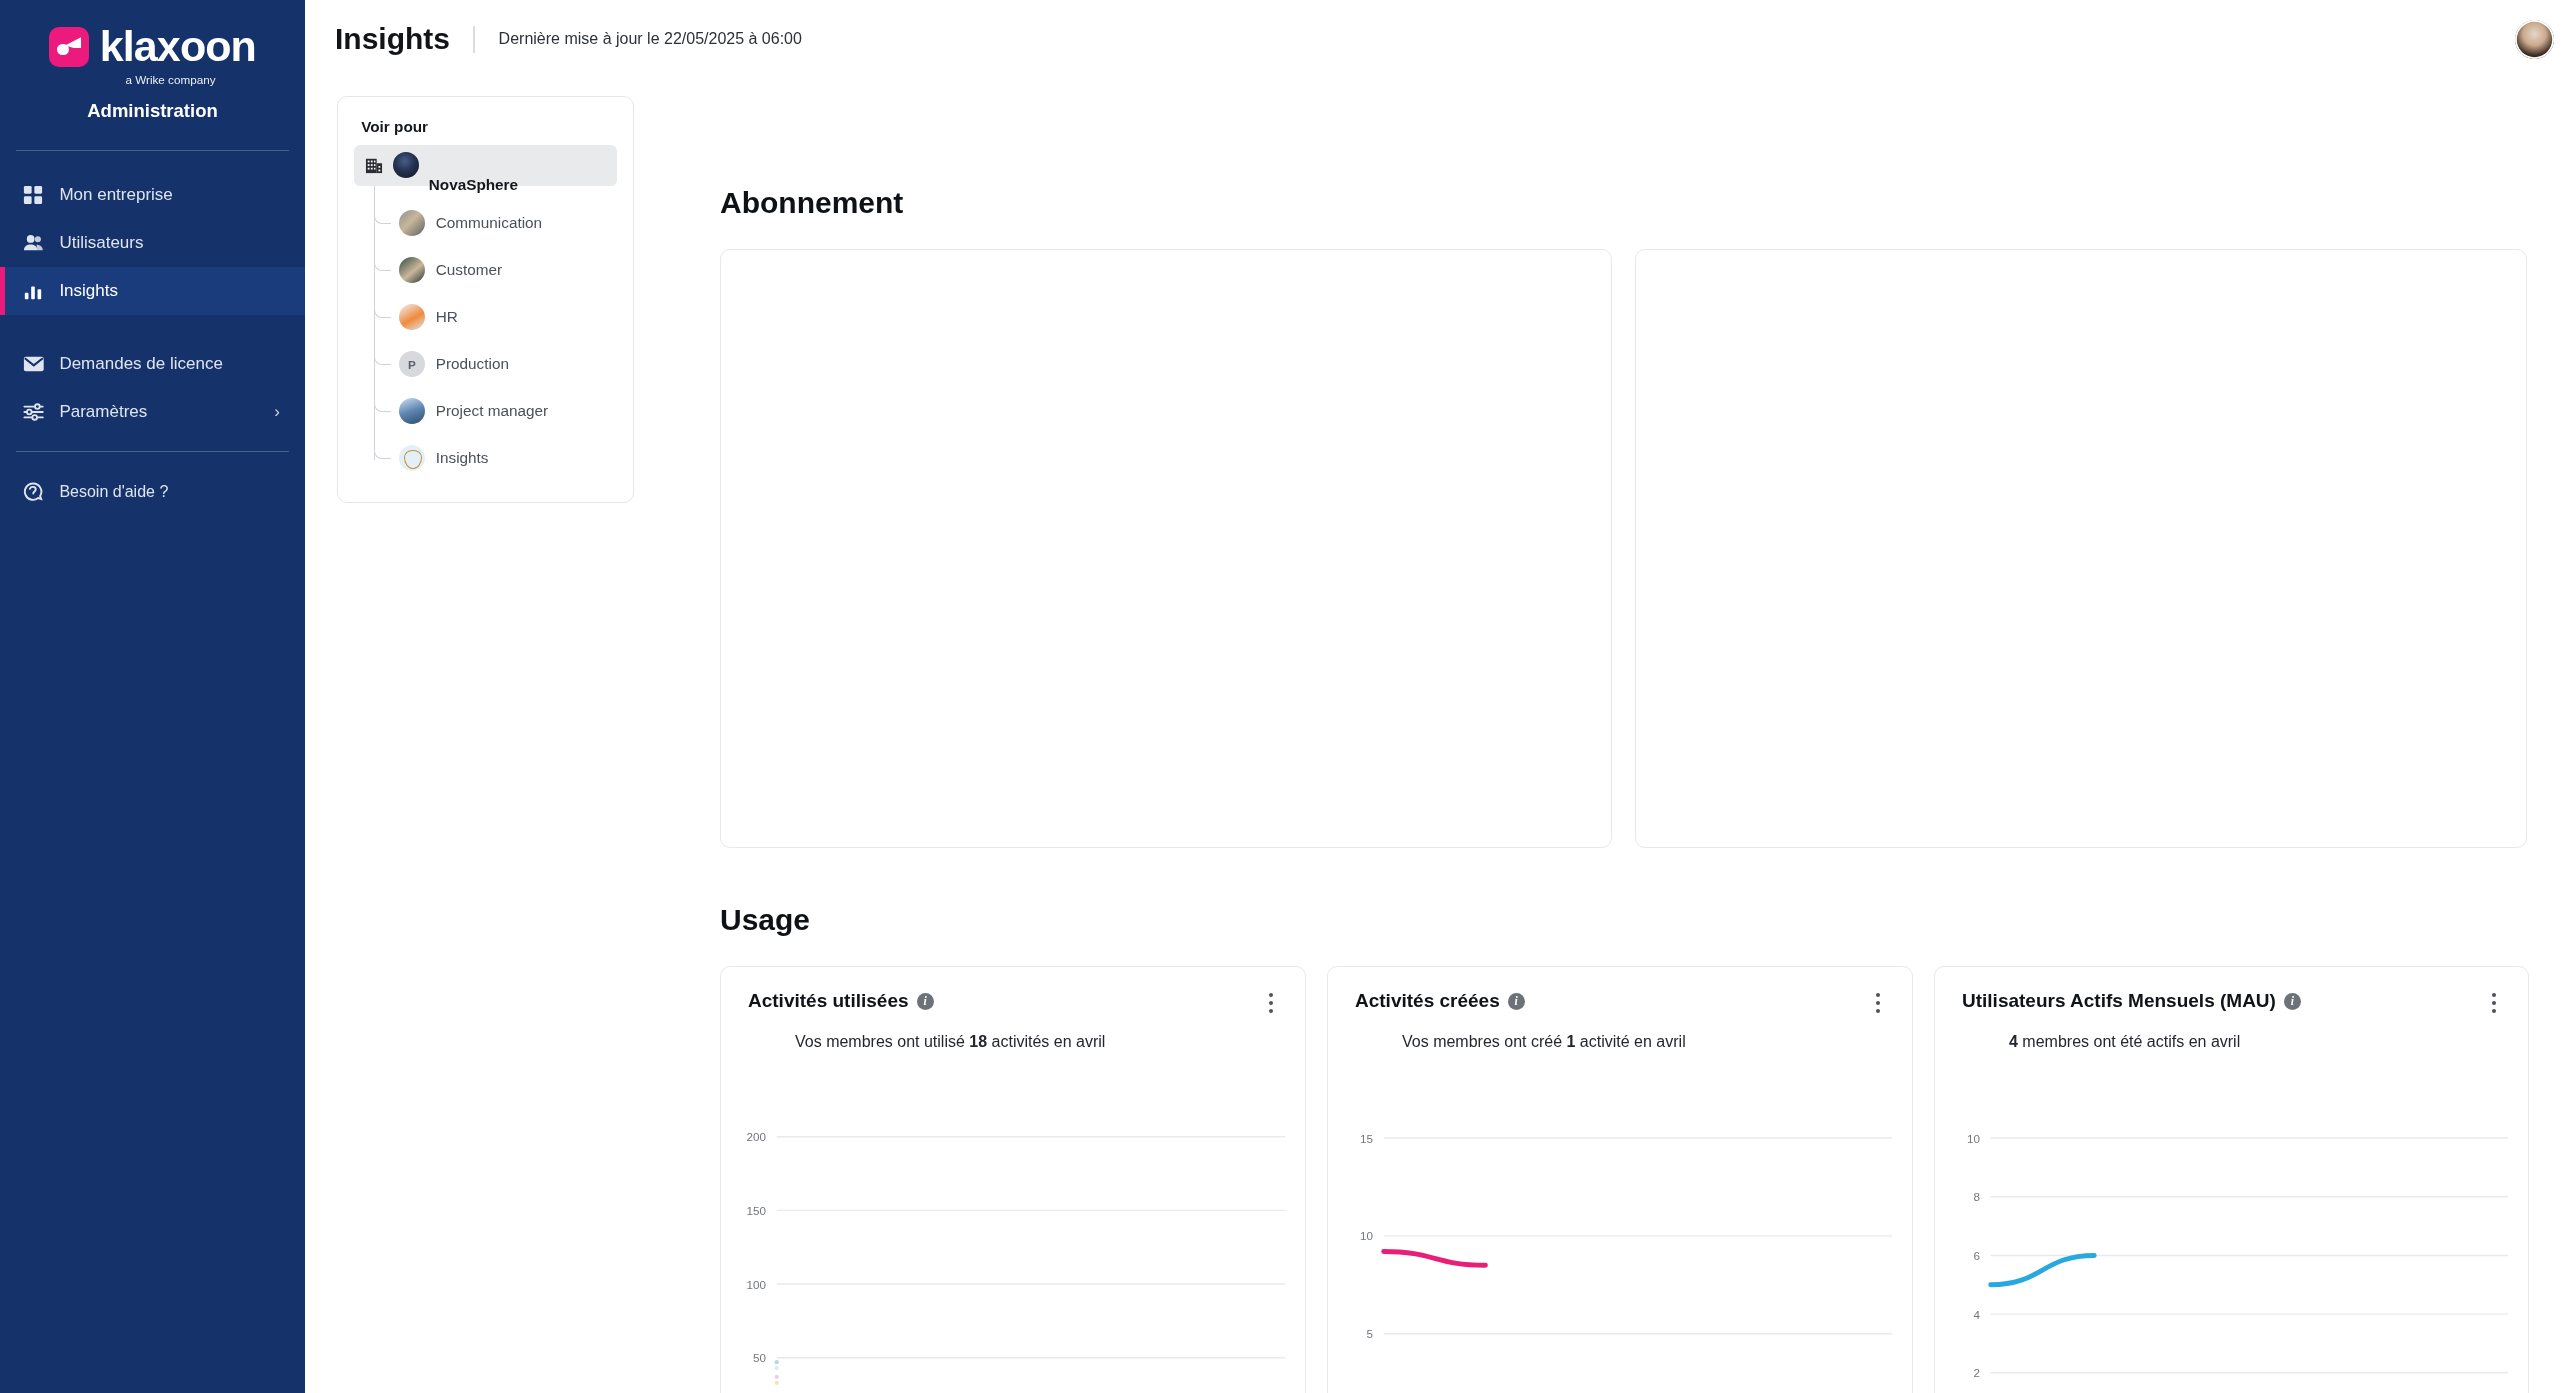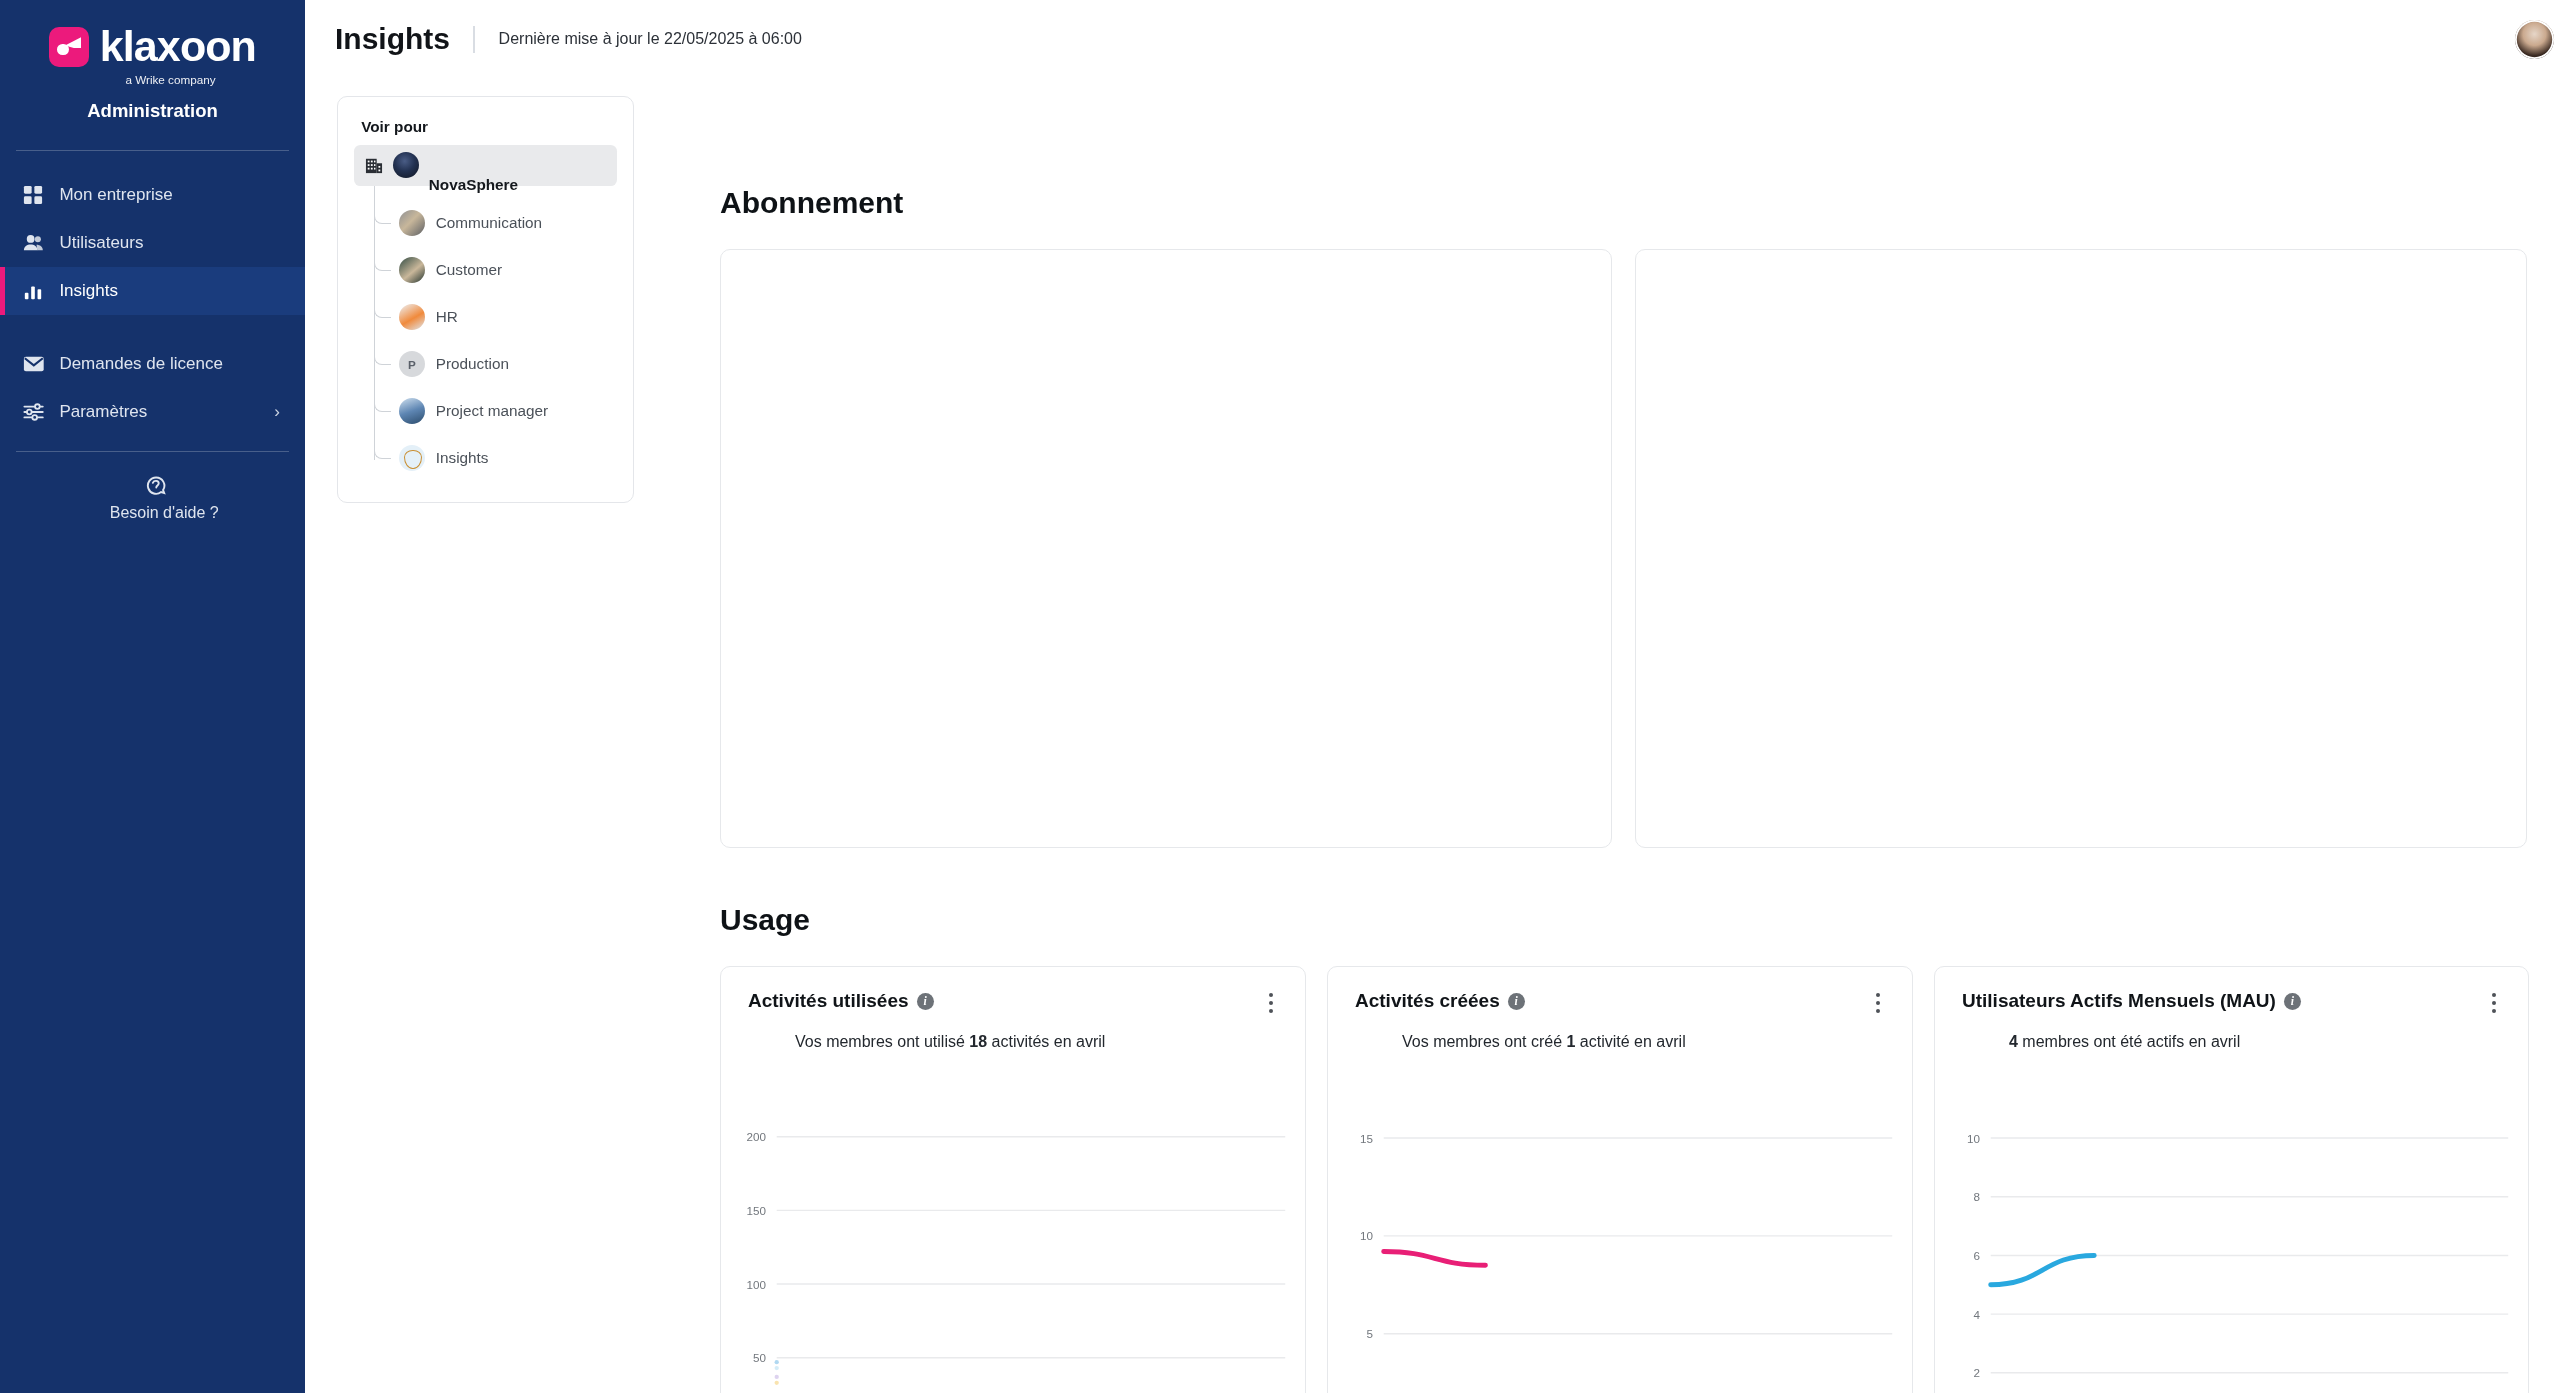--- a/index.html
+++ b/index.html
@@ -77,21 +77,21 @@
     position: absolute; left: 0; top: 0; bottom: 0; width: 5.4px;
     background: #ec1a7c;
   }
   .nav-item .label { flex: 1 1 auto; }
   .nav-item .chev { margin-right: 25px; font-size: 17px; opacity: .9; }
   .nav-gap { height: 25px; }
   .divider2 {
     height: 0.9px; background: rgba(255,255,255,.22);
     margin: 15.3px 16px 0 16px;
   }
-  .help-item { margin-top: 16px; flex-direction: column; }
+  .help-item { margin-top: 16px; }
   .help-item .label { font-size: 16px; }
 
   svg.i { display: block; }
 
   
   .main { flex: 1 1 auto; height: 1393px; background: #ffffff; position: relative; overflow: hidden; }
   .topbar {
     height: 78px;
     display: flex; align-items: center;
     padding-left: 30px; padding-right: 21.6px;

